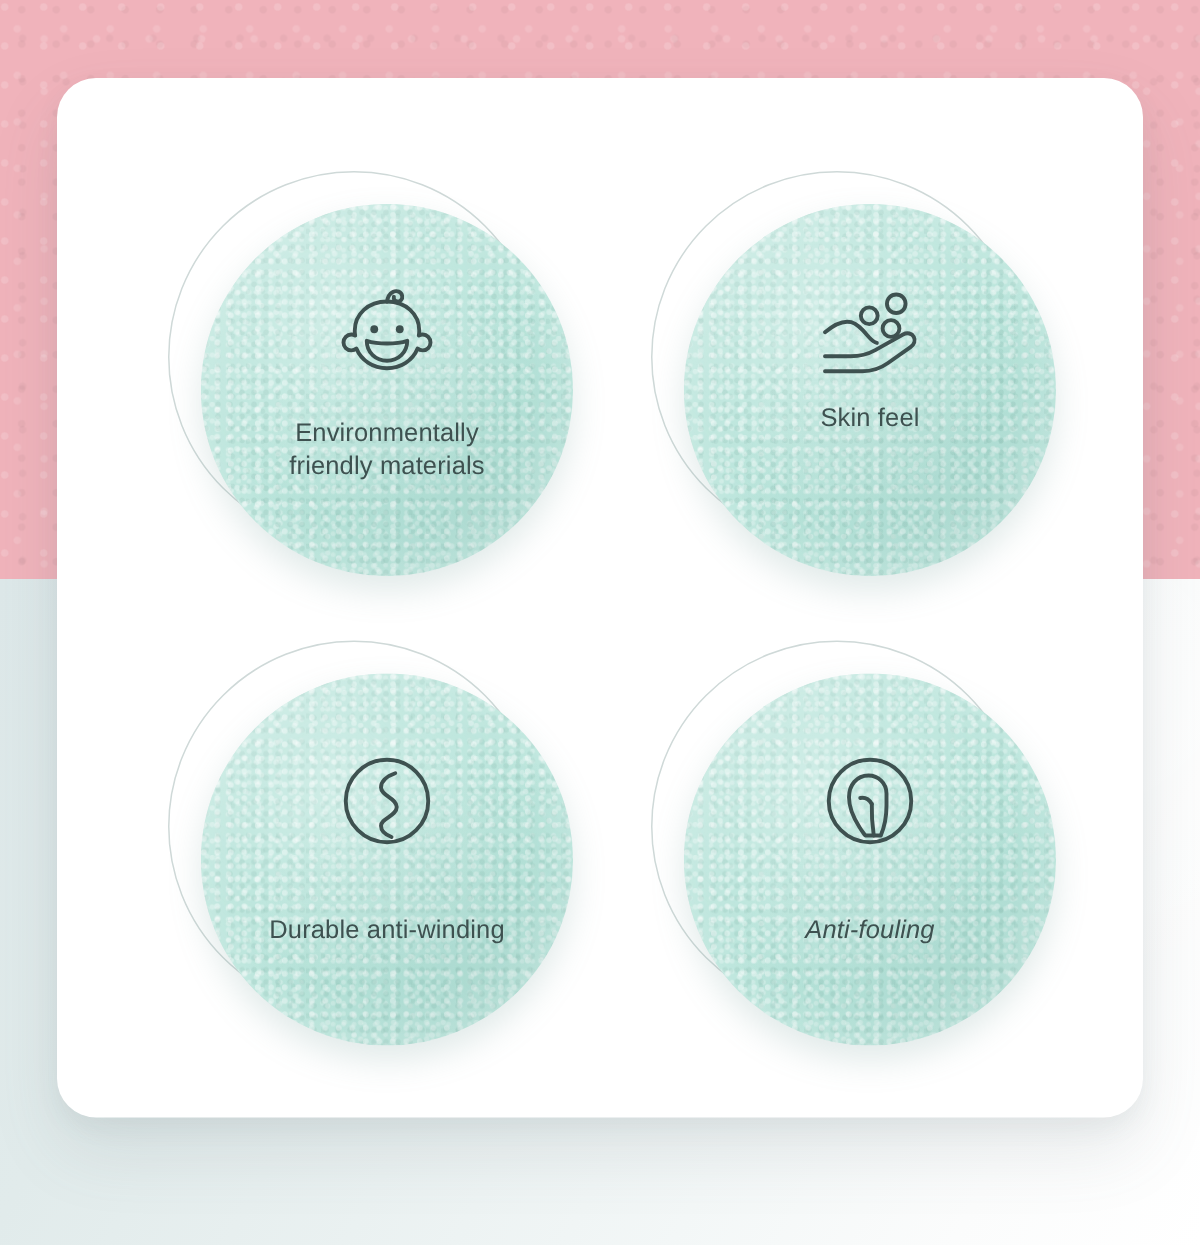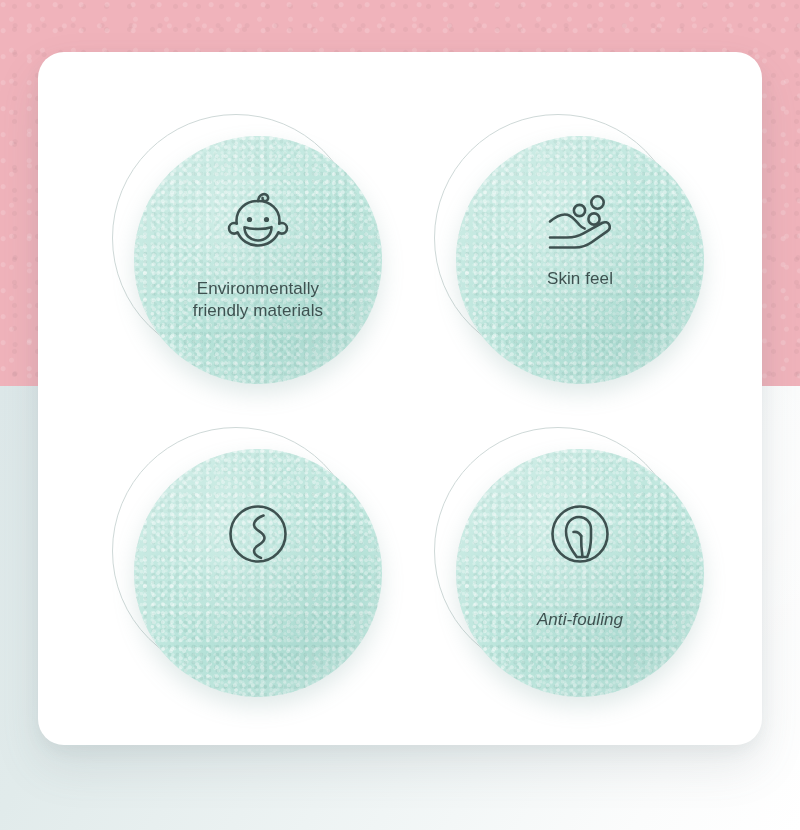--- a/index.html
+++ b/index.html
@@ -283,20 +283,21 @@
           <div class="icon-wrap">
             <svg width="62" height="62" viewBox="0 0 62 62" fill="none" stroke="#3e5150" stroke-width="2.6" stroke-linecap="round" stroke-linejoin="round">
               <circle cx="31" cy="31" r="27.5"></circle>
               <path d="M36.5 12.5
                        C31.0 14.5 27.0 18.0 27.0 22.0
                        C27.0 27.5 37.5 29.0 37.5 35.0
                        C37.5 41.0 27.0 42.5 27.0 47.5
                        C27.0 50.8 30.0 53.5 34.0 55.0"></path>
             </svg>
           </div>
+          <div class="feature-label">Durable anti-winding</div>
         </div>
       </div>
 
       <div class="feature pos-3">
         <div class="ring-outline"></div>
         <div class="disc">
           <div class="disc-sheen"></div>
         </div>
         <div class="feature-inner">
           <div class="icon-wrap">

